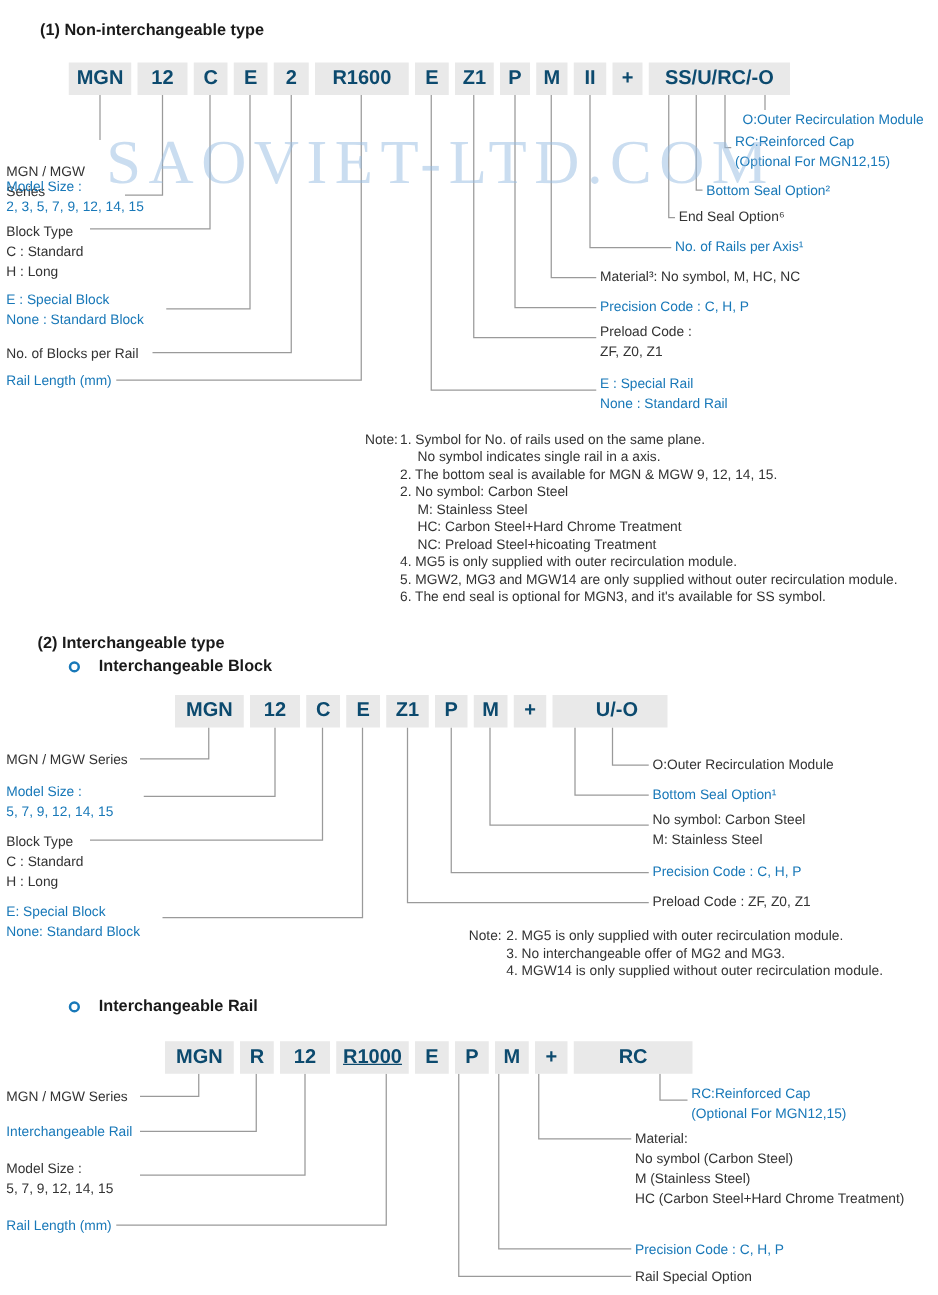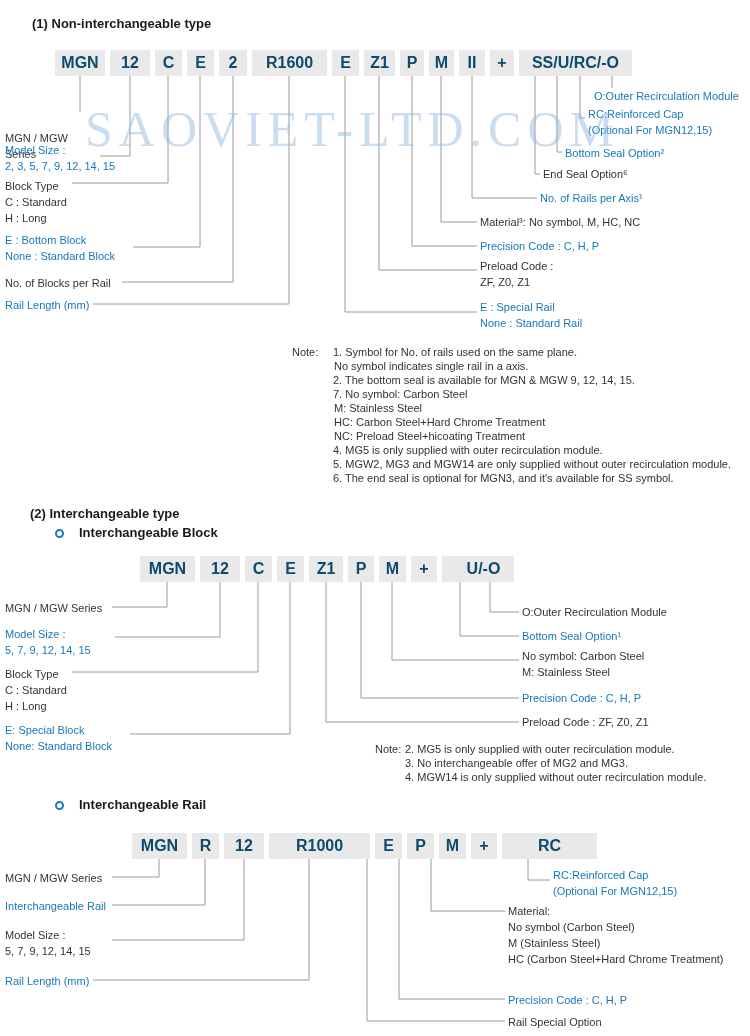--- a/index.html
+++ b/index.html
@@ -18,21 +18,21 @@
               display:flex; align-items:center; justify-content:center; white-space:nowrap; }
 
   .lbl { position:absolute; font-size:11px; line-height:16px; z-index:3; white-space:nowrap; }
   .lbl .ln { display:block; }
   .blue { color:#1878b8; }
   .black { color:#333333; }
 
   .note { position:absolute; font-size:11px; line-height:14px; color:#333333; z-index:3; }
   .note .note-label { position:absolute; left:0; top:0; }
   .note div { white-space:nowrap; }
-  .n0 { margin-left:41px; }
+  .n0 { margin-left:28px; }
   .n1 { margin-left:42px; }
   .m0 { margin-left:30px; }
 
   .watermark { position:absolute; left:85px; top:100px; z-index:5; pointer-events:none;
                font-family:"Liberation Serif", serif; font-size:50px; letter-spacing:6px;
                color:rgba(150,188,226,0.50); white-space:nowrap; }
 </style>
 </head>
 <body>
 
@@ -104,21 +104,21 @@
   <div class="lbl blue" style="left:5px; top:142px;">
     <span class="ln">Model Size :</span>
     <span class="ln">2, 3, 5, 7, 9, 12, 14, 15</span>
   </div>
   <div class="lbl black" style="left:5px; top:178px;">
     <span class="ln">Block Type</span>
     <span class="ln">C : Standard</span>
     <span class="ln">H : Long</span>
   </div>
   <div class="lbl blue" style="left:5px; top:232px;">
-    <span class="ln">E : Bottom Block</span>
+    <span class="ln">E : Special Block</span>
     <span class="ln">None : Standard Block</span>
   </div>
   <div class="lbl black" style="left:5px; top:275px;">No. of Blocks per Rail</div>
   <div class="lbl blue" style="left:5px; top:297px;">Rail Length (mm)</div>
 
   <div class="lbl blue" style="left:594px; top:88px;">O:Outer Recirculation Module</div>
   <div class="lbl blue" style="left:588px; top:106px;">
     <span class="ln">RC:Reinforced Cap</span>
     <span class="ln">(Optional For MGN12,15)</span>
   </div>
@@ -134,21 +134,21 @@
   <div class="lbl blue" style="left:480px; top:299px;">
     <span class="ln">E : Special Rail</span>
     <span class="ln">None : Standard Rail</span>
   </div>
 
   <div class="note" style="left:292px; top:345px;">
     <span class="note-label">Note:</span>
     <div class="n0">1. Symbol for No. of rails used on the same plane.</div>
     <div class="n1">No symbol indicates single rail in a axis.</div>
     <div class="n0">2. The bottom seal is available for MGN &amp; MGW 9, 12, 14, 15.</div>
-    <div class="n0">7. No symbol: Carbon Steel</div>
+    <div class="n0">2. No symbol: Carbon Steel</div>
     <div class="n1">M: Stainless Steel</div>
     <div class="n1">HC: Carbon Steel+Hard Chrome Treatment</div>
     <div class="n1">NC: Preload Steel+hicoating Treatment</div>
     <div class="n0">4. MG5 is only supplied with outer recirculation module.</div>
     <div class="n0">5. MGW2, MG3 and MGW14 are only supplied without outer recirculation module.</div>
     <div class="n0">6. The end seal is optional for MGN3, and it's available for SS symbol.</div>
   </div>
 
   <div class="sec-title" style="left:30px; top:506px;">(2) Interchangeable type</div>
   <span class="bullet" style="left:55px; top:529px;"></span>
@@ -156,21 +156,21 @@
 
   <div class="box-row" style="left:140px; top:556px;">
     <div class="code-box" style="width:55px;">MGN</div>
     <div class="code-box" style="width:40px;">12</div>
     <div class="code-box" style="width:27px;">C</div>
     <div class="code-box" style="width:27px;">E</div>
     <div class="code-box" style="width:34px;">Z1</div>
     <div class="code-box" style="width:26px;">P</div>
     <div class="code-box" style="width:27px;">M</div>
     <div class="code-box" style="width:26px;">+</div>
-    <div class="code-box" style="width:72px;padding-left:11px;">U/-O</div>
+    <div class="code-box" style="width:92px;padding-left:11px;">U/-O</div>
   </div>
 
   <div class="lbl black" style="left:5px; top:600px;">MGN / MGW Series</div>
   <div class="lbl blue" style="left:5px; top:626px;">
     <span class="ln">Model Size :</span>
     <span class="ln">5, 7, 9, 12, 14, 15</span>
   </div>
   <div class="lbl black" style="left:5px; top:666px;">
     <span class="ln">Block Type</span>
     <span class="ln">C : Standard</span>
@@ -197,21 +197,21 @@
     <div class="m0">4. MGW14 is only supplied without outer recirculation module.</div>
   </div>
 
   <span class="bullet" style="left:55px; top:801px;"></span>
   <div class="sub-title" style="left:79px; top:797px;">Interchangeable Rail</div>
 
   <div class="box-row" style="left:132px; top:833px;">
     <div class="code-box" style="width:55px;">MGN</div>
     <div class="code-box" style="width:27px;">R</div>
     <div class="code-box" style="width:40px;">12</div>
-    <div class="code-box" style="width:101px;">R1000</div>
+    <div class="code-box" style="width:58px;text-decoration:underline;">R1000</div>
     <div class="code-box" style="width:27px;">E</div>
     <div class="code-box" style="width:27px;">P</div>
     <div class="code-box" style="width:27px;">M</div>
     <div class="code-box" style="width:26px;">+</div>
     <div class="code-box" style="width:95px;">RC</div>
   </div>
 
   <div class="lbl black" style="left:5px; top:870px;">MGN / MGW Series</div>
   <div class="lbl blue" style="left:5px; top:898px;">Interchangeable Rail</div>
   <div class="lbl black" style="left:5px; top:927px;">

